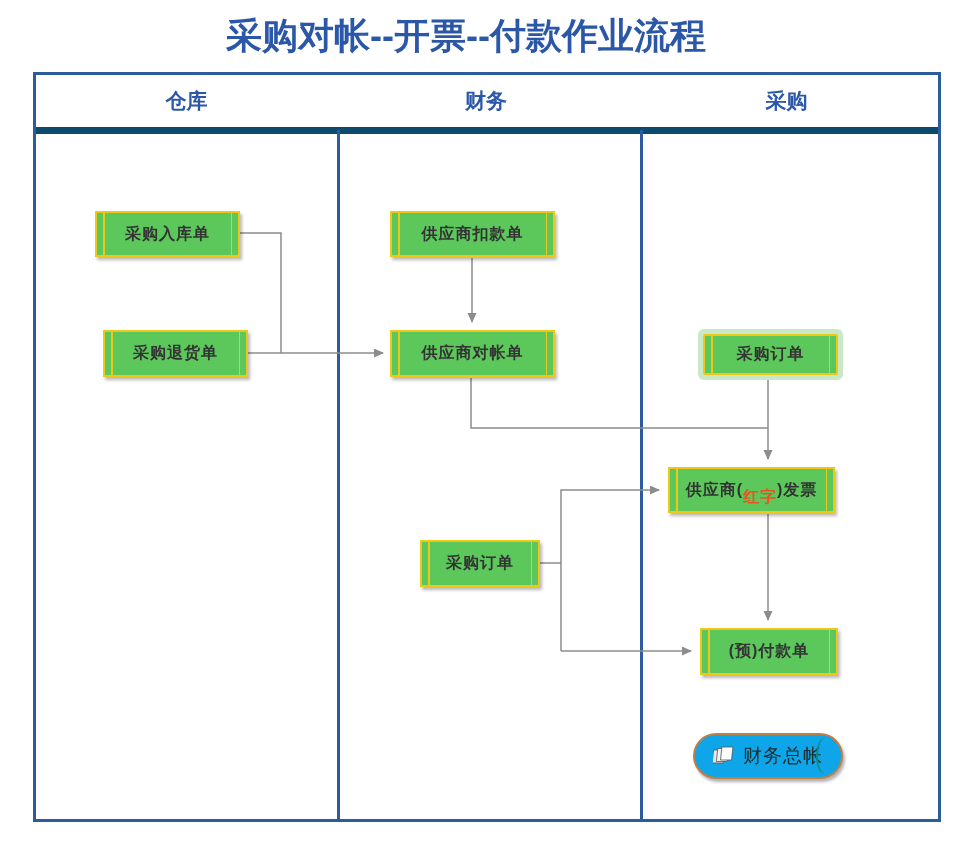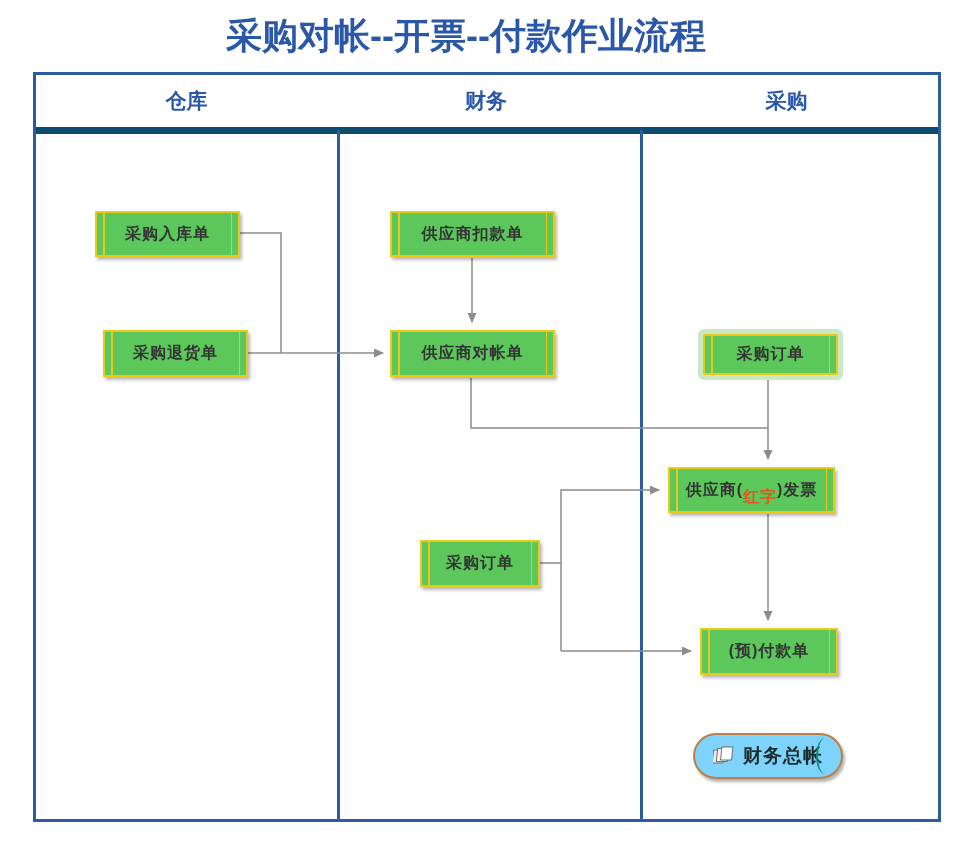--- a/index.html
+++ b/index.html
@@ -21,23 +21,23 @@
   .node{position:absolute;box-sizing:border-box;background:#5cc85c;
         border:2px solid #eec818;display:flex;align-items:center;justify-content:center;
         font-size:16px;font-weight:bold;color:#333;letter-spacing:1px;
         box-shadow:2px 3px 3px rgba(0,0,0,0.28);}
   .node::before,.node::after{content:"";position:absolute;top:0;bottom:0;width:1.5px;background:#eec818;}
   .node::before{left:6px;} .node::after{right:6px;}
   .node.selected{border-radius:2px;
         box-shadow:0 0 0 5px #c9e9c6,2px 3px 3px rgba(0,0,0,0.2);}
   .hl{color:#e8541e;margin-top:14px;}
 
-  .ledger-btn{position:absolute;box-sizing:border-box;background:#7dd3fc;
+  .ledger-btn{position:absolute;box-sizing:border-box;background:#0ea5e9;
         border:2px solid #bf7e45;border-radius:23px;display:flex;align-items:center;
-        justify-content:center;gap:8px;font-size:19px;font-weight:bold;color:#1c2b2b;
+        justify-content:center;gap:8px;font-size:19px;font-weight:normal;color:#1c2b2b;
         letter-spacing:1px;box-shadow:2px 3px 3px rgba(0,0,0,0.3);cursor:pointer;}
   .ledger-btn .cyl{position:absolute;right:7px;top:3px;bottom:3px;width:16px;
         border-left:2px solid #0e8c82;border-radius:50%;}
   .ledger-icon{width:22px;height:20px;display:block;}
 
   svg.connectors{position:absolute;left:0;top:0;pointer-events:none;}
   .edge{stroke:#8c8c8c;stroke-width:1.5;fill:none;}
 </style>
 </head>
 <body>

